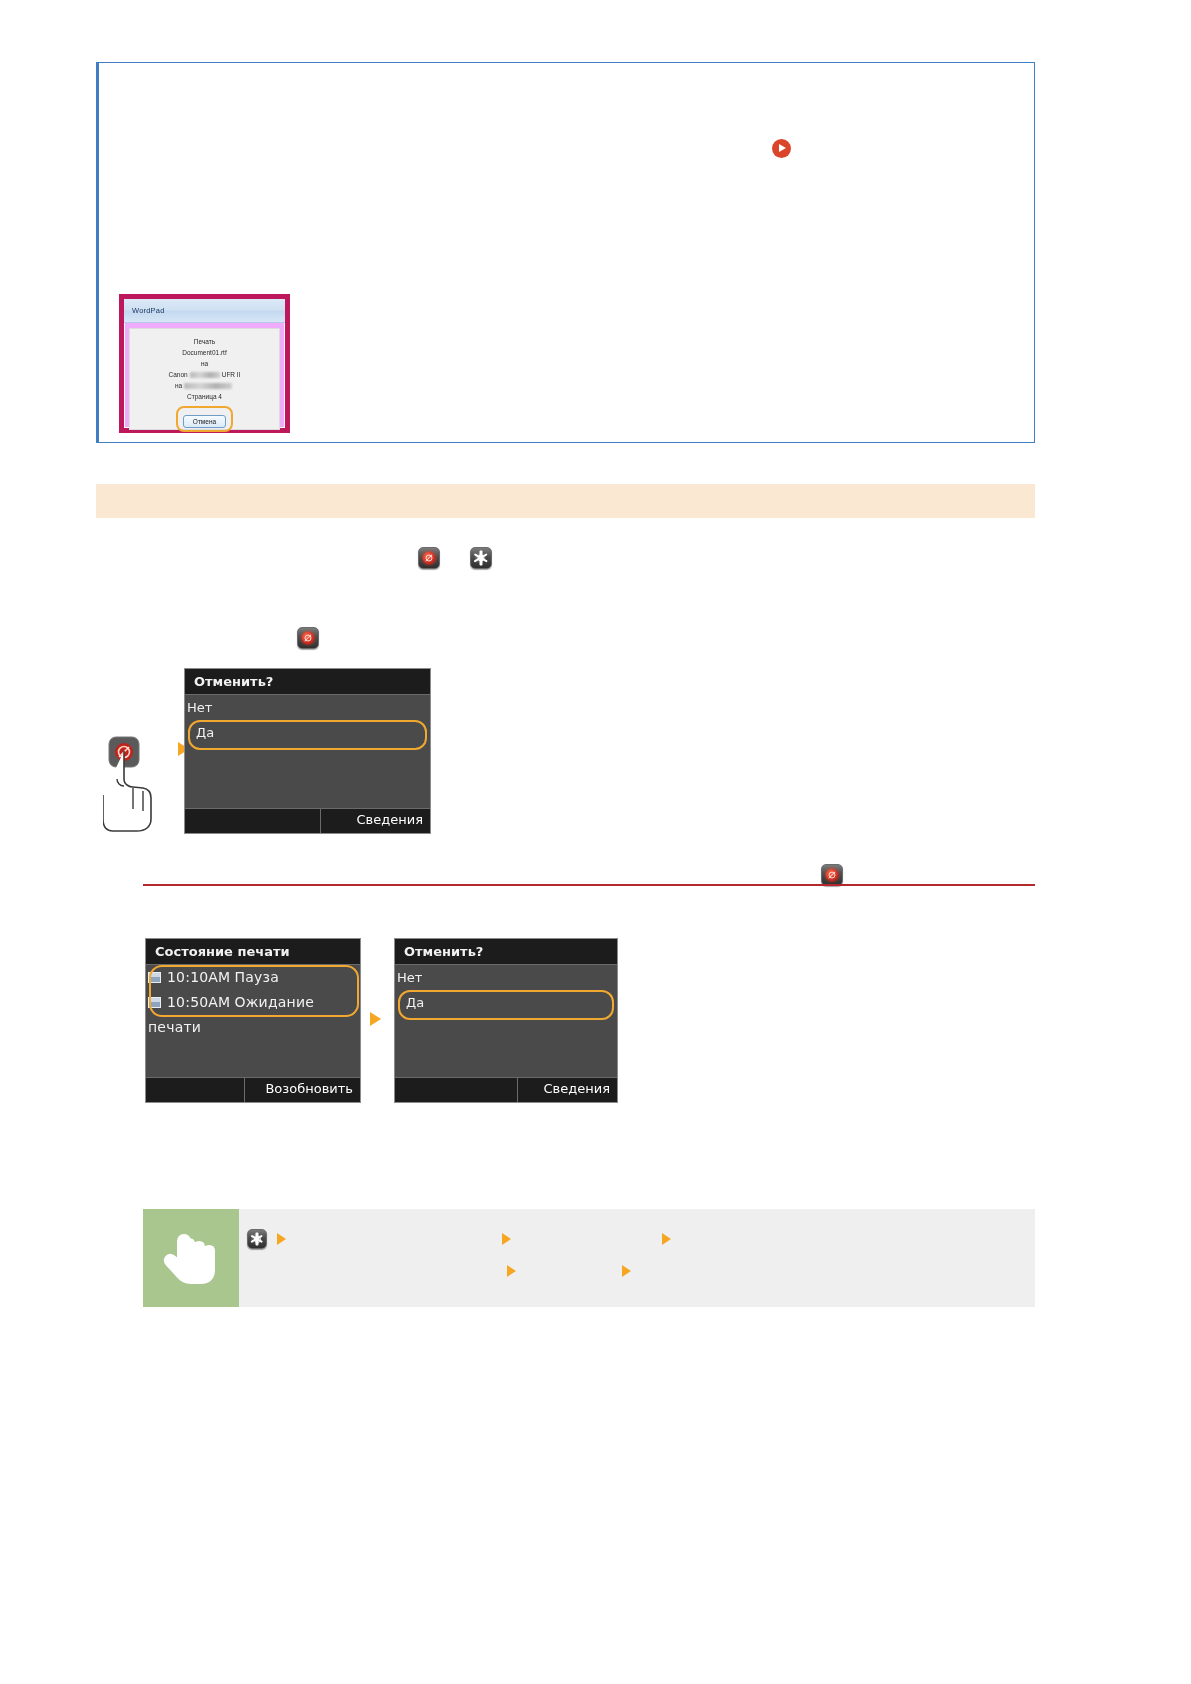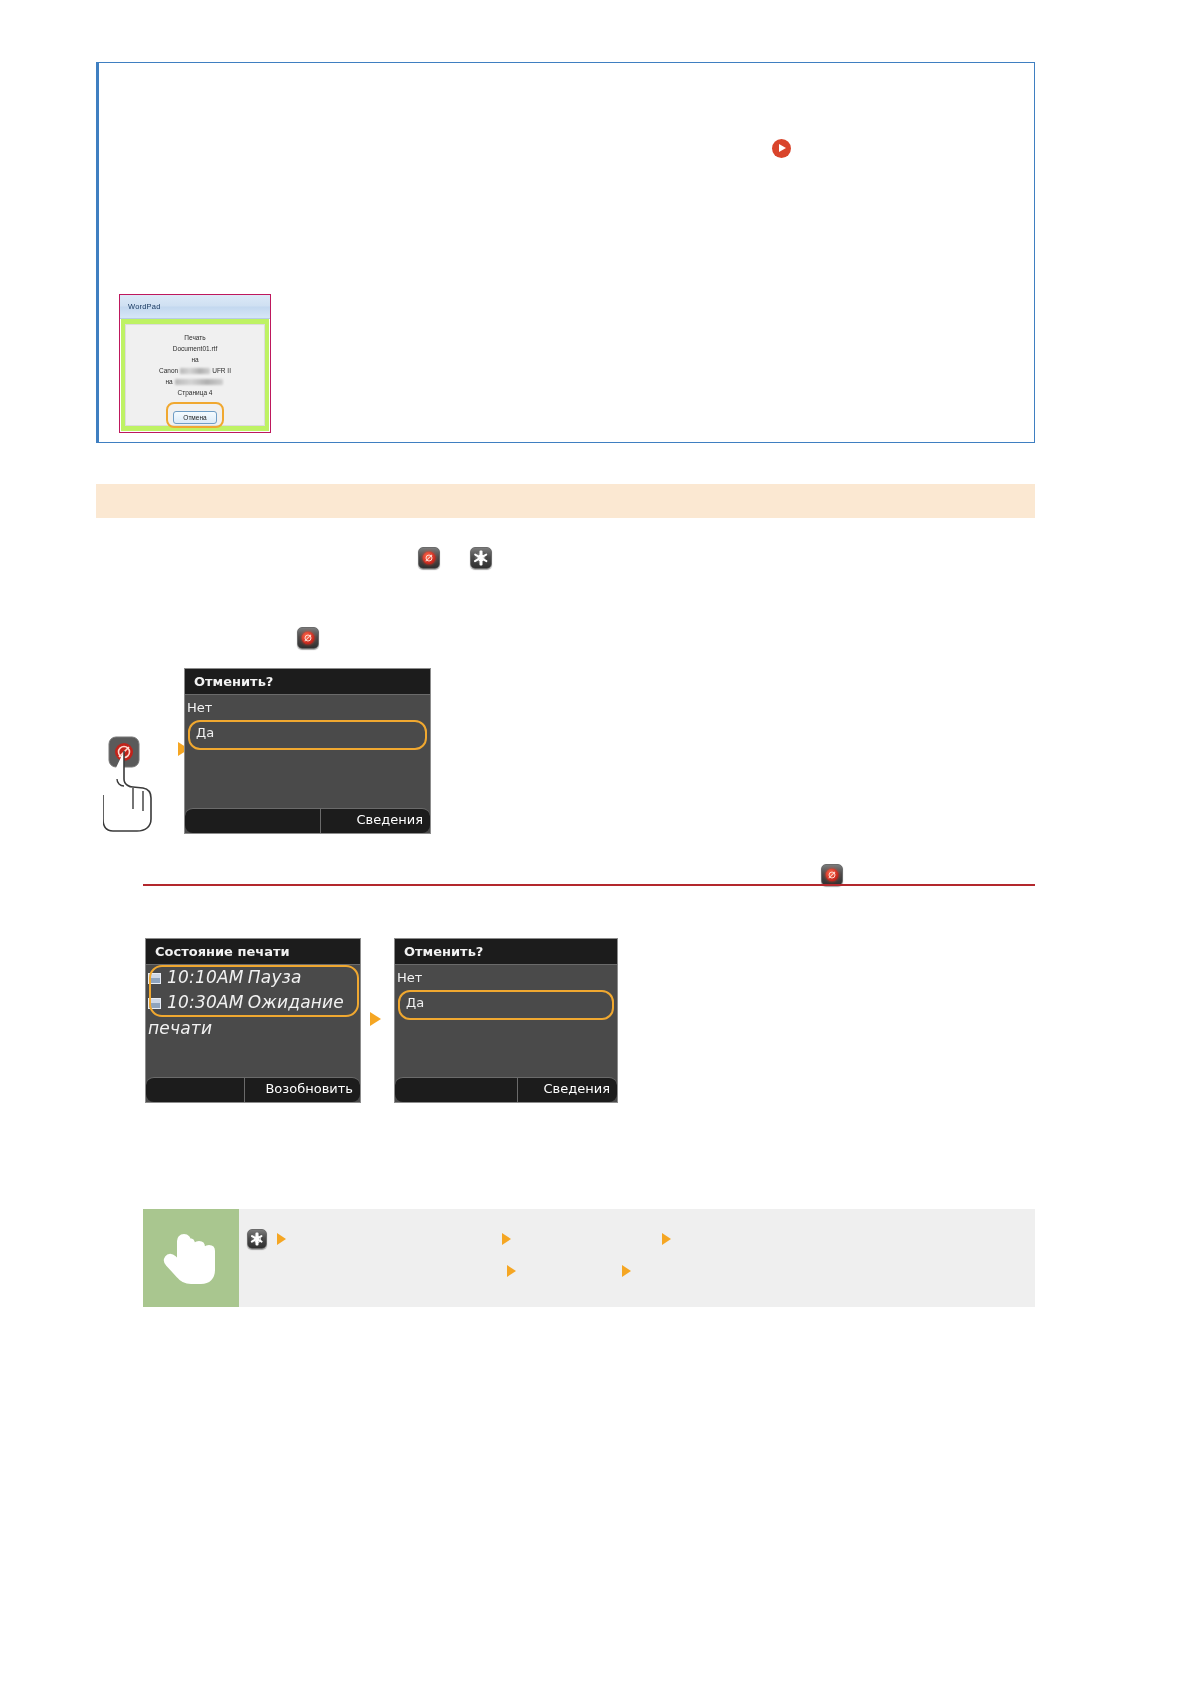--- a/index.html
+++ b/index.html
@@ -29,23 +29,23 @@
   }
   .play-red:after{
     content:"";position:absolute;left:7px;top:5px;
     border-left:7px solid #ffffff;
     border-top:4.5px solid transparent;
     border-bottom:4.5px solid transparent;
   }
 
   
   .wp-dialog{
-    left:119px;top:294px;width:152px;height:139px;
-    background:#bef264;
-    border:1px solid #be185d;
+    left:119px;top:294px;width:171px;height:139px;
+    background:#f0abfc;
+    border:5px solid #be185d;
     box-shadow:0 0 0 1px #ffffff inset;
     box-sizing:border-box;
   }
   .wp-title{
     height:24px;width:100%;
     background:linear-gradient(to bottom,#dce9f7 0%,#cfe0f2 48%,#c3d8ef 52%,#d6e6f7 100%);
     border-bottom:1px solid #b6cce4;
     box-sizing:border-box;
     font-size:7.5px;color:#1c3c63;
     padding:7px 0 0 8px;
@@ -155,38 +155,38 @@
   .lcd-row{
     height:25px;line-height:25px;padding-left:2px;font-size:13px;
     color:#f2f2f2;position:relative;
   }
   .lcd-row.sel{
     border:2px solid #f0a830;border-radius:12px;
     box-sizing:border-box;margin:0 3px;padding-left:6px;height:30px;line-height:22px;
   }
   .lcd-foot{
     position:absolute;left:0;bottom:0;width:100%;height:24px;
-    background:#1c1c1c;border-top:1px solid #6a6a6a;border-radius:8px;
+    background:#1c1c1c;border-top:1px solid #6a6a6a;
   }
   .lcd-foot .sk{
     position:absolute;right:7px;top:3px;font-size:13px;color:#ffffff;
   }
   .lcd-foot .divider{
     position:absolute;left:55%;top:0;width:1px;height:100%;background:#6a6a6a;
   }
   .jobsel{
     position:absolute;border:2px solid #f0a830;border-radius:13px;
     box-sizing:border-box;pointer-events:none;
   }
   .job-icon{
     display:inline-block;width:13px;height:11px;margin-right:6px;
     background:linear-gradient(to bottom,#cfd8e6 0 45%,#8fa4bd 45% 100%);
     border:1px solid #e8edf4;box-sizing:border-box;vertical-align:-1px;
   }
-  .job-txt{font-size:17px;letter-spacing:.2px;font-style:italic;}
+  .job-txt{font-size:14px;letter-spacing:.2px;}
 
   
   .hand-wrap{left:103px;top:735px;width:74px;height:100px;}
   .hand-svg{display:block;}
 
   
   .red-rule{
     left:143px;top:884px;width:892px;height:2px;background:#b3282d;
   }
 
@@ -299,21 +299,21 @@
 </div>
 
 <div class="abs red-rule"></div>
 
 <div class="lcd" style="left:145px;top:938px;width:216px;height:165px;">
   <div class="lcd-title">Состояние печати</div>
   <div class="lcd-row">
     <span class="job-icon"></span><span class="job-txt">10:10AM</span>&nbsp;<span class="job-txt">Пауза</span>
   </div>
   <div class="lcd-row">
-    <span class="job-icon"></span><span class="job-txt">10:30AM</span>&nbsp;<span class="job-txt">Ожидание печати</span>
+    <span class="job-icon"></span><span class="job-txt">10:50AM</span>&nbsp;<span class="job-txt">Ожидание печати</span>
   </div>
   <div class="jobsel" style="left:3px;top:26px;width:210px;height:52px;"></div>
   <div class="lcd-foot">
     <span class="divider" style="left:46%"></span>
     <span class="sk">Возобновить</span>
   </div>
 </div>
 
 <div class="abs" style="left:370px;top:1012px;">
   <span class="tri"></span>

